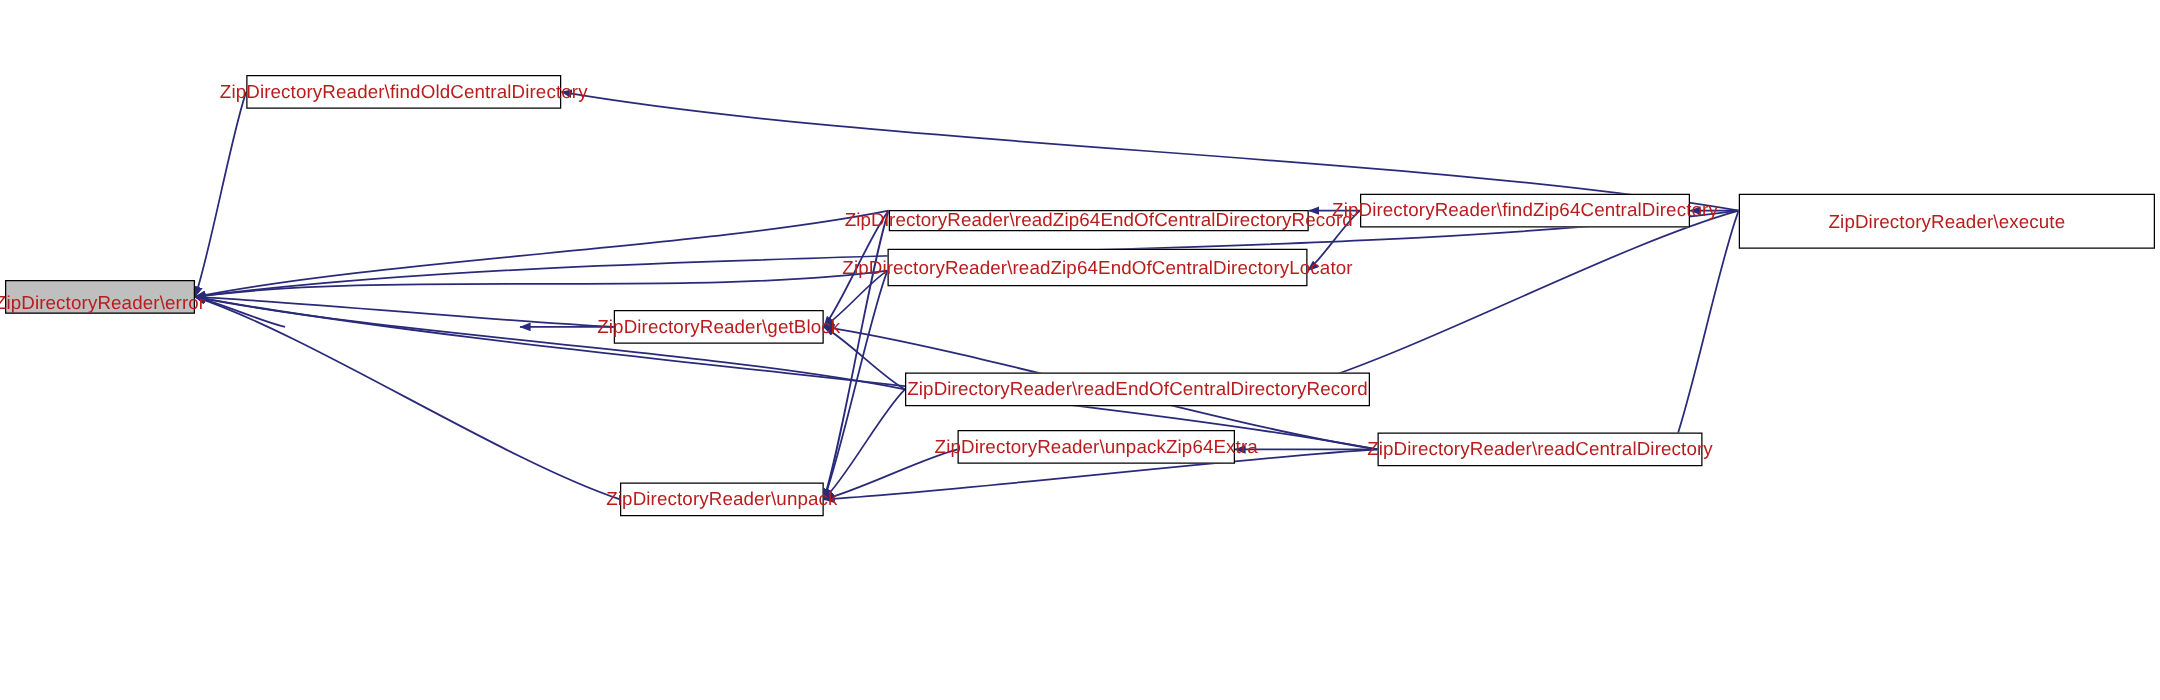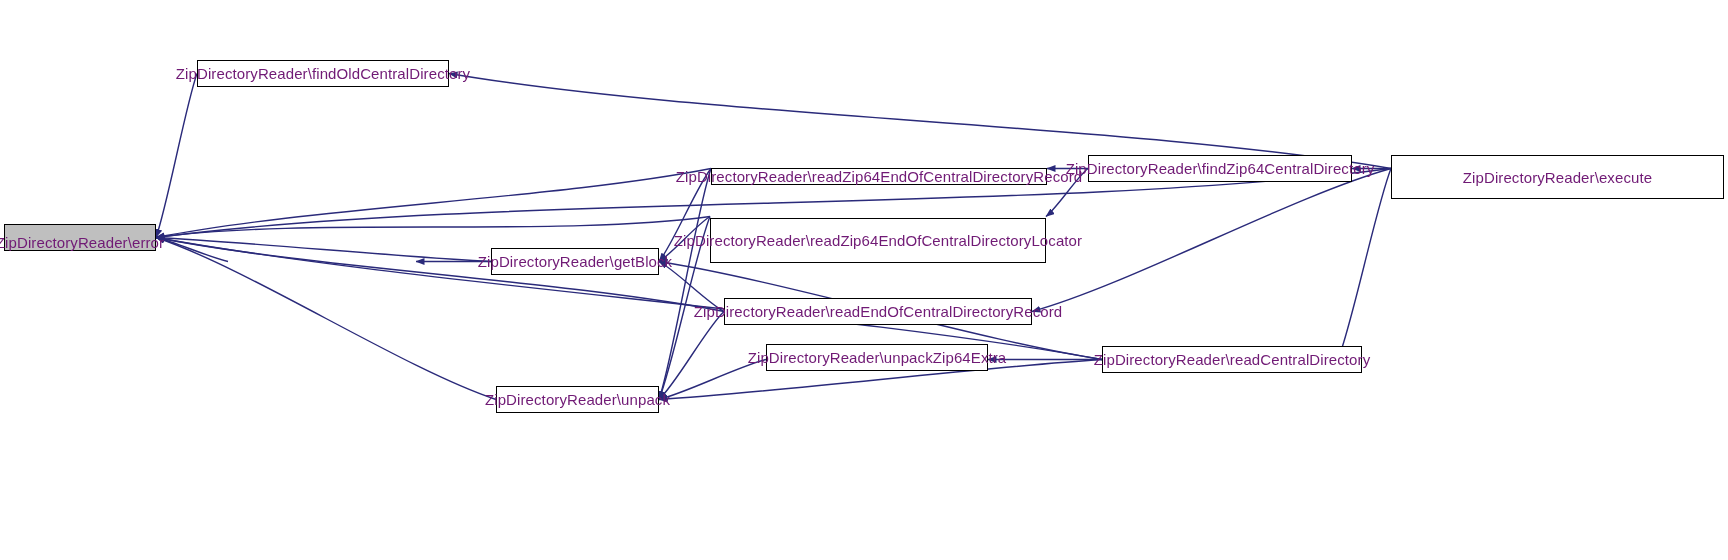--- a/index.html
+++ b/index.html
@@ -22,21 +22,21 @@
     left: 0;
     top: 0;
     width: 1728px;
     height: 560px;
   }
   .node {
     position: absolute;
     box-sizing: border-box;
     border: 1px solid #000000;
     background: #ffffff;
-    color: #701a75;
+    color: #b91c1c;
     font-size: 15px;
     line-height: 1;
     display: flex;
     align-items: center;
     justify-content: center;
     white-space: nowrap;
     letter-spacing: 0.1px;
     z-index: 5;
   }
   .node.highlight {
@@ -93,24 +93,24 @@
     </div>
     <div class="node" style="left: 491px; top: 248px; width: 168px; height: 27px; align-items: center;">
       <span class="node-label">ZipDirectoryReader\getBlock</span>
     </div>
     <div class="node" style="left: 496px; top: 386px; width: 163px; height: 27px;">
       <span class="node-label">ZipDirectoryReader\unpack</span>
     </div>
     <div class="node" style="left: 711px; top: 168px; width: 336px; height: 17px;">
       <span class="node-label">ZipDirectoryReader\readZip64EndOfCentralDirectoryRecord</span>
     </div>
-    <div class="node" style="left: 710px; top: 218px; width: 336px; height: 45px;">
+    <div class="node" style="left: 710px; top: 199px; width: 336px; height: 30px;">
       <span class="node-label">ZipDirectoryReader\readZip64EndOfCentralDirectoryLocator</span>
     </div>
-    <div class="node" style="left: 724px; top: 298px; width: 308px; height: 27px;">
+    <div class="node" style="left: 724px; top: 298px; width: 372px; height: 27px;">
       <span class="node-label">ZipDirectoryReader\readEndOfCentralDirectoryRecord</span>
     </div>
     <div class="node" style="left: 766px; top: 344px; width: 222px; height: 27px;">
       <span class="node-label">ZipDirectoryReader\unpackZip64Extra</span>
     </div>
     <div class="node" style="left: 1088px; top: 155px; width: 264px; height: 27px;">
       <span class="node-label">ZipDirectoryReader\findZip64CentralDirectory</span>
     </div>
     <div class="node" style="left: 1102px; top: 346px; width: 260px; height: 27px;">
       <span class="node-label">ZipDirectoryReader\readCentralDirectory</span>

